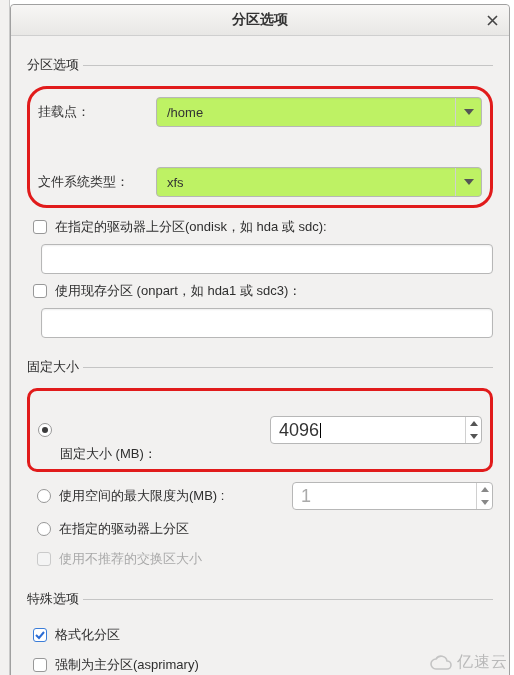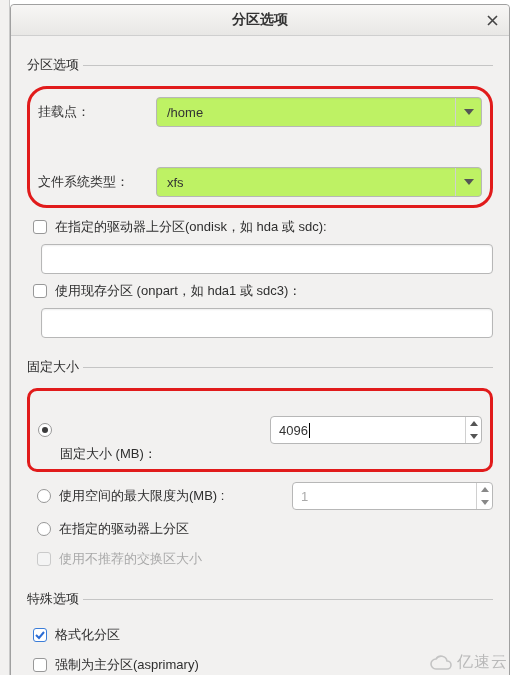--- a/index.html
+++ b/index.html
@@ -153,21 +153,21 @@
     border: 1px solid #b7b7b7;
     border-radius: 4px;
     background: #fff;
     height: 28px;
     overflow: hidden;
   }
   .spin .spin-val {
     flex: 1;
     padding: 12px 8px;
     display: flex; align-items:center;
-    font-size: 13px;
+    font-size: 18px;
     color: #333;
   }
   .spin .spin-val .cursor {
     display:inline-block; width:1px; height:15px; background:#000; margin-left:1px;
   }
   .spin .spin-btns {
     width: 16px;
     display: flex; flex-direction: column;
     border-left: 1px solid #d0d0d0;
   }

